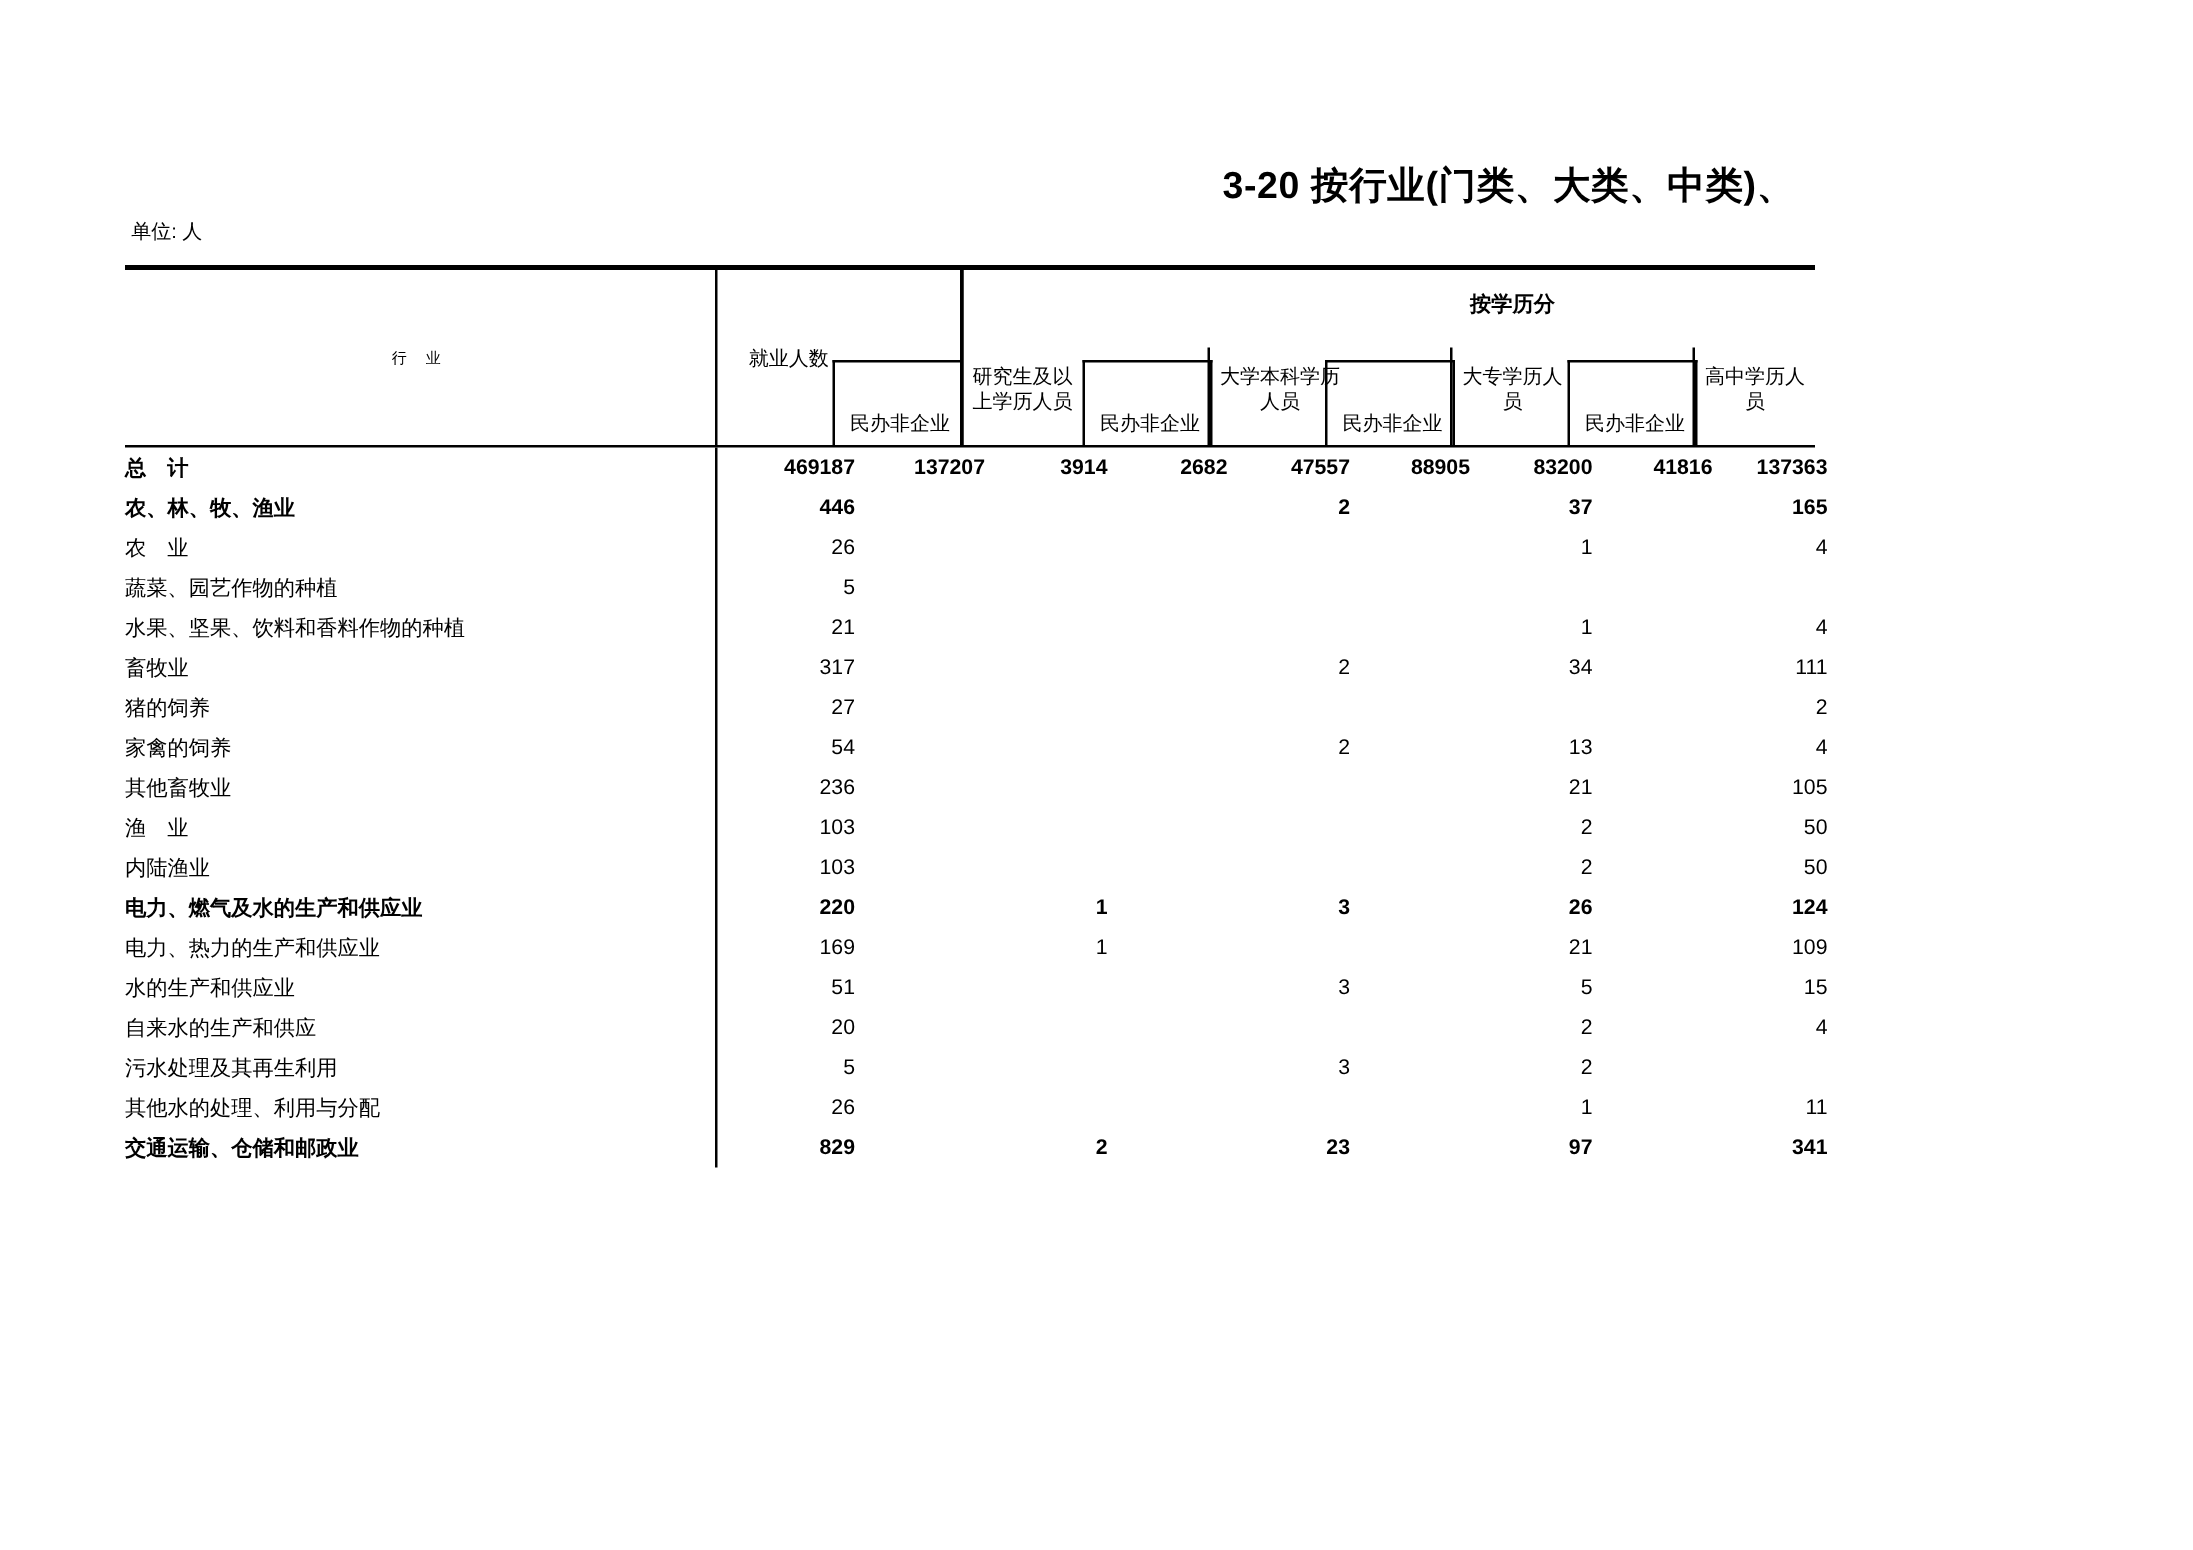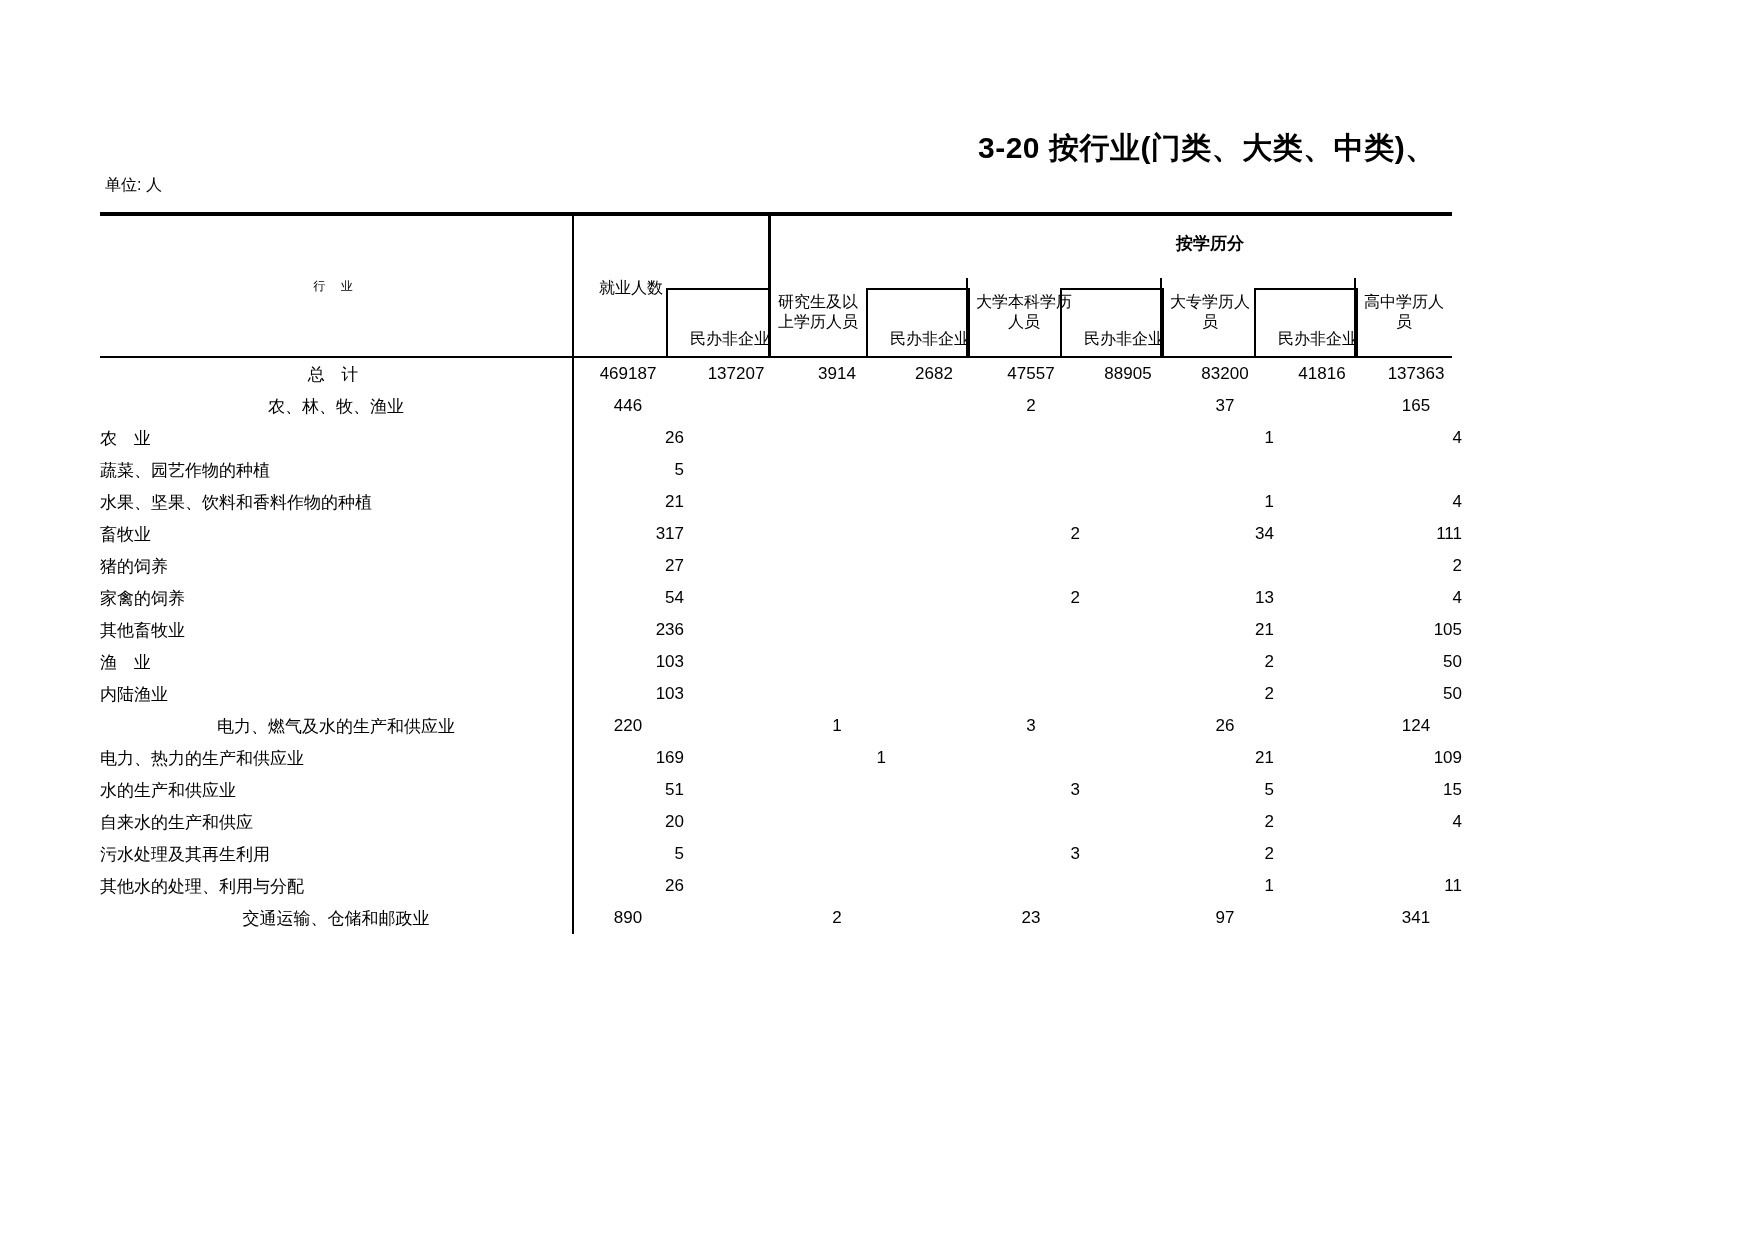--- a/index.html
+++ b/index.html
@@ -109,21 +109,21 @@
 
   
   .subbox {
     position: absolute;
     border: 2px solid #000;
     border-bottom: none;
     box-sizing: border-box;
   }
   .subbox span {
     position: absolute;
-    left: 12px;
+    left: 2px;
     bottom: 6px;
     width: 100%;
     text-align: center;
     font-size: 16px;
     white-space: nowrap;
   }
 
   
   .colcap {
     position: absolute;
@@ -158,21 +158,21 @@
   }
   td.label {
     text-align: left;
     white-space: nowrap;
   }
   td.num {
     text-align: right;
     padding-right: 14px;
     font-size: 17px;
   }
-  tr.bold td { font-weight: normal; text-align: center; }
+  tr.bold td { font-weight: bold; }
 
   .ind0 { padding-left: 8px; }
   .ind1 { padding-left: 36px; }
   .ind2 { padding-left: 62px; }
   .ind3 { padding-left: 86px; }
 
   .sp-label { letter-spacing: 6px; }
 </style>
 </head>
 <body>
@@ -447,21 +447,21 @@
             <td class="num"></td>
             <td class="num"></td>
             <td class="num"></td>
             <td class="num"></td>
             <td class="num">1</td>
             <td class="num"></td>
             <td class="num">11</td>
           </tr>
           <tr class="bold">
             <td class="label ind1">交通运输、仓储和邮政业</td>
-            <td class="num">890</td>
+            <td class="num">829</td>
             <td class="num"></td>
             <td class="num">2</td>
             <td class="num"></td>
             <td class="num">23</td>
             <td class="num"></td>
             <td class="num">97</td>
             <td class="num"></td>
             <td class="num">341</td>
           </tr>
         </tbody>

